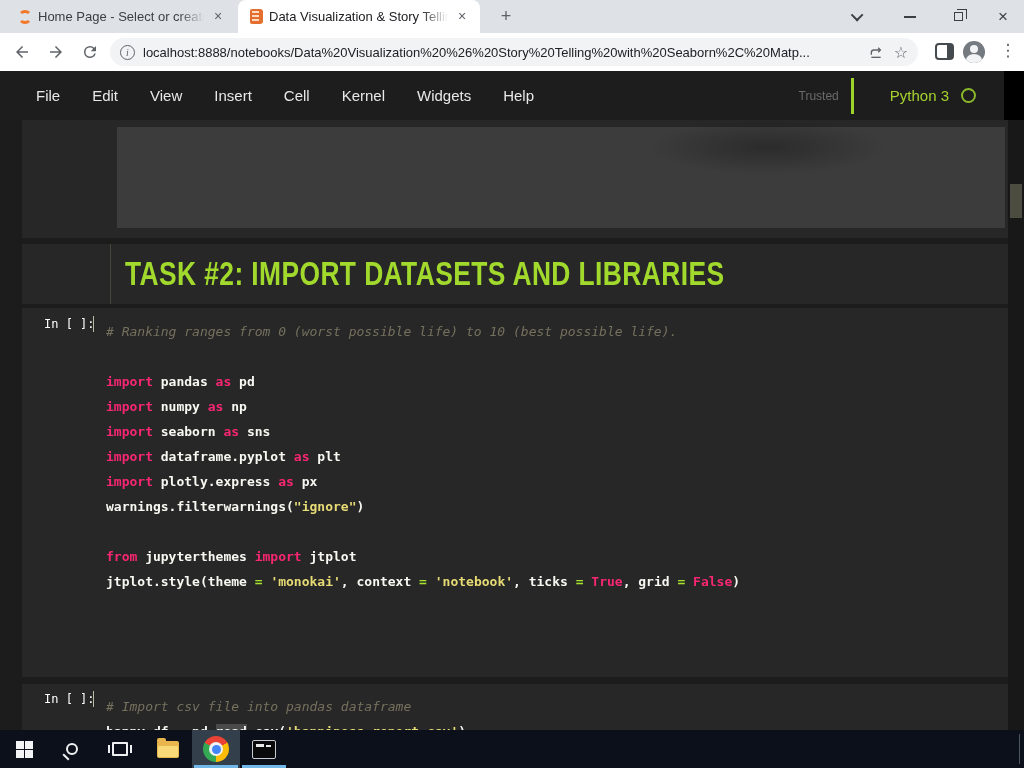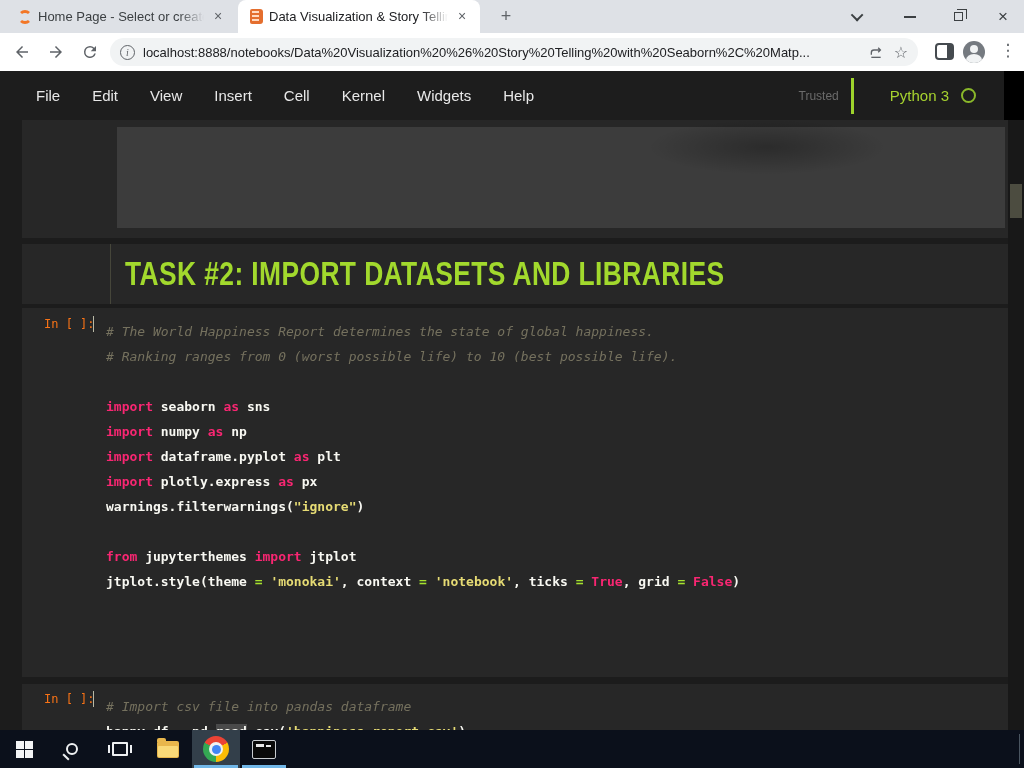--- a/index.html
+++ b/index.html
@@ -55,21 +55,21 @@
   .cell { position:absolute; left:22px; width:986px; background:#272727; }
   .cell-output-partial { top:0; height:118px; }
   .graybox { position:absolute; left:95px; top:7px; width:888px; height:101px; background:#3c3c3c; }
   .graybox:before { content:""; position:absolute; left:520px; top:-10px; width:260px; height:60px; background:radial-gradient(ellipse at center, rgba(0,0,0,0.28), transparent 65%); }
   .cutmark { position:absolute; width:5px; height:4px; background:#e9e9e9; }
   .cell-md { top:124px; height:60px; }
   .md-divider { position:absolute; left:88px; top:0; width:1px; height:60px; background:#46463a; }
   .md-heading { position:absolute; left:103px; top:50%; transform:translateY(-50%) scaleX(0.8); transform-origin:0 50%; font-size:33px; font-weight:700; color:#a2d92d; white-space:nowrap; letter-spacing:0.5px; }
   .cell-code1 { top:188px; height:369px; }
   .cell-code2 { top:564px; height:46px; }
-  .prompt { position:absolute; left:22px; font-family:"DejaVu Sans Mono", monospace; font-size:12px; color:#f97316; }
+  .prompt { position:absolute; left:22px; font-family:"DejaVu Sans Mono", monospace; font-size:12px; color:#ffffff; }
   .cursorline { position:absolute; width:1px; height:16px; background:#b9b9a6; }
   .codearea { position:absolute; left:84px; top:11px; right:6px; font-family:"DejaVu Sans Mono", monospace; font-size:13px; font-weight:700; }
   .cm-line { height:25px; line-height:25px; white-space:pre; }
   .tk-p { color:#f8f8f2; }
   .tk-k { color:#f92672; }
   .tk-s { color:#e6db74; }
   .tk-o { color:#a6e22e; }
   .tk-c { color:#75715e; font-style:italic; font-weight:400; }
   .tk-hl { color:#f8f8f2; background:#4a4a4a; }
   .scrolltrack { position:absolute; left:1008px; top:0; width:16px; height:610px; background:#181818; }
@@ -193,25 +193,25 @@
 
   <div class="cell cell-md">
     <div class="md-divider"></div>
     <div class="md-heading">TASK #2: IMPORT DATASETS AND LIBRARIES</div>
   </div>
 
   <div class="cell cell-code1">
     <span class="prompt" style="top:9px;">In [ ]:</span>
     <span class="cursorline" style="left:71px; top:8px;"></span>
     <div class="codearea">
-        <div class="cm-line"><span class="tk-c"># The World Happiness Report determines the state of global happiness.</span></div>
         <div class="cm-line"><span class="tk-c"># Ranking ranges from 0 (worst possible life) to 10 (best possible life).</span></div>
         <div class="cm-line">&nbsp;</div>
+        <div class="cm-line"><span class="tk-k">import</span><span class="tk-p"> pandas </span><span class="tk-k">as</span><span class="tk-p"> pd</span></div>
+        <div class="cm-line"><span class="tk-k">import</span><span class="tk-p"> numpy </span><span class="tk-k">as</span><span class="tk-p"> np</span></div>
         <div class="cm-line"><span class="tk-k">import</span><span class="tk-p"> seaborn </span><span class="tk-k">as</span><span class="tk-p"> sns</span></div>
-        <div class="cm-line"><span class="tk-k">import</span><span class="tk-p"> numpy </span><span class="tk-k">as</span><span class="tk-p"> np</span></div>
         <div class="cm-line"><span class="tk-k">import</span><span class="tk-p"> dataframe.pyplot </span><span class="tk-k">as</span><span class="tk-p"> plt</span></div>
         <div class="cm-line"><span class="tk-k">import</span><span class="tk-p"> plotly.express </span><span class="tk-k">as</span><span class="tk-p"> px</span></div>
         <div class="cm-line"><span class="tk-p">warnings.filterwarnings(</span><span class="tk-s">"ignore"</span><span class="tk-p">)</span></div>
         <div class="cm-line">&nbsp;</div>
         <div class="cm-line"><span class="tk-k">from</span><span class="tk-p"> jupyterthemes </span><span class="tk-k">import</span><span class="tk-p"> jtplot</span></div>
         <div class="cm-line"><span class="tk-p">jtplot.style(theme </span><span class="tk-o">=</span><span class="tk-p"> </span><span class="tk-s">'monokai'</span><span class="tk-p">, context </span><span class="tk-o">=</span><span class="tk-p"> </span><span class="tk-s">'notebook'</span><span class="tk-p">, ticks </span><span class="tk-o">=</span><span class="tk-p"> </span><span class="tk-k">True</span><span class="tk-p">, grid </span><span class="tk-o">=</span><span class="tk-p"> </span><span class="tk-k">False</span><span class="tk-p">)</span></div>
       </div>
   </div>
 
   <div class="cell cell-code2">

